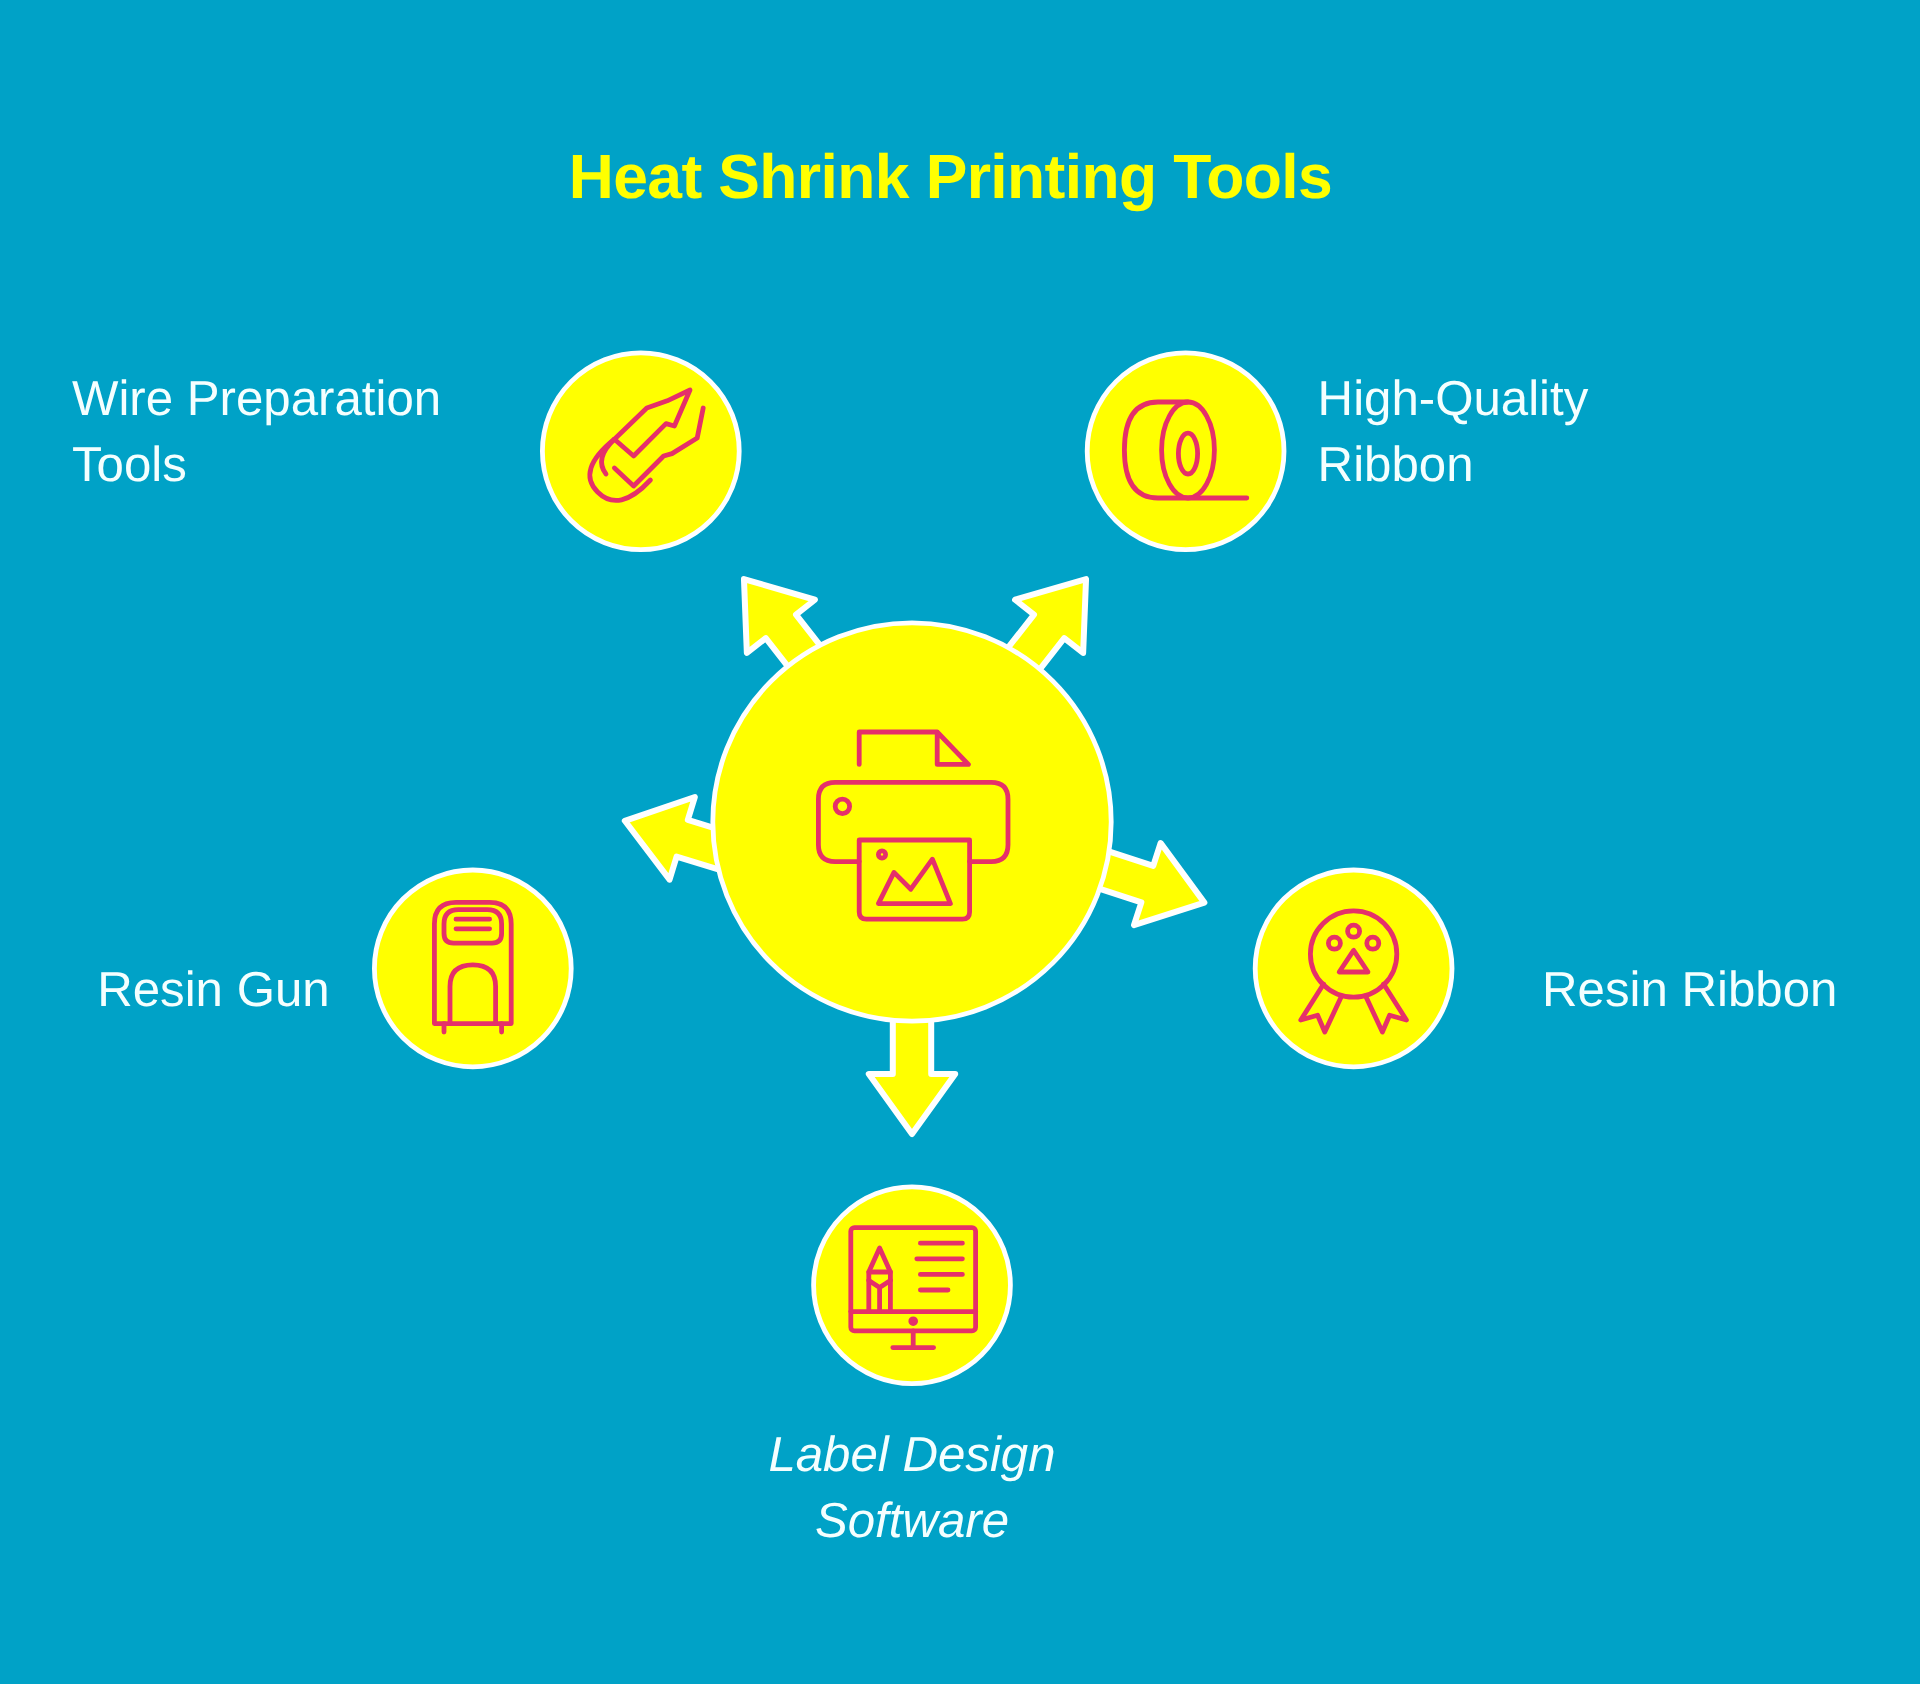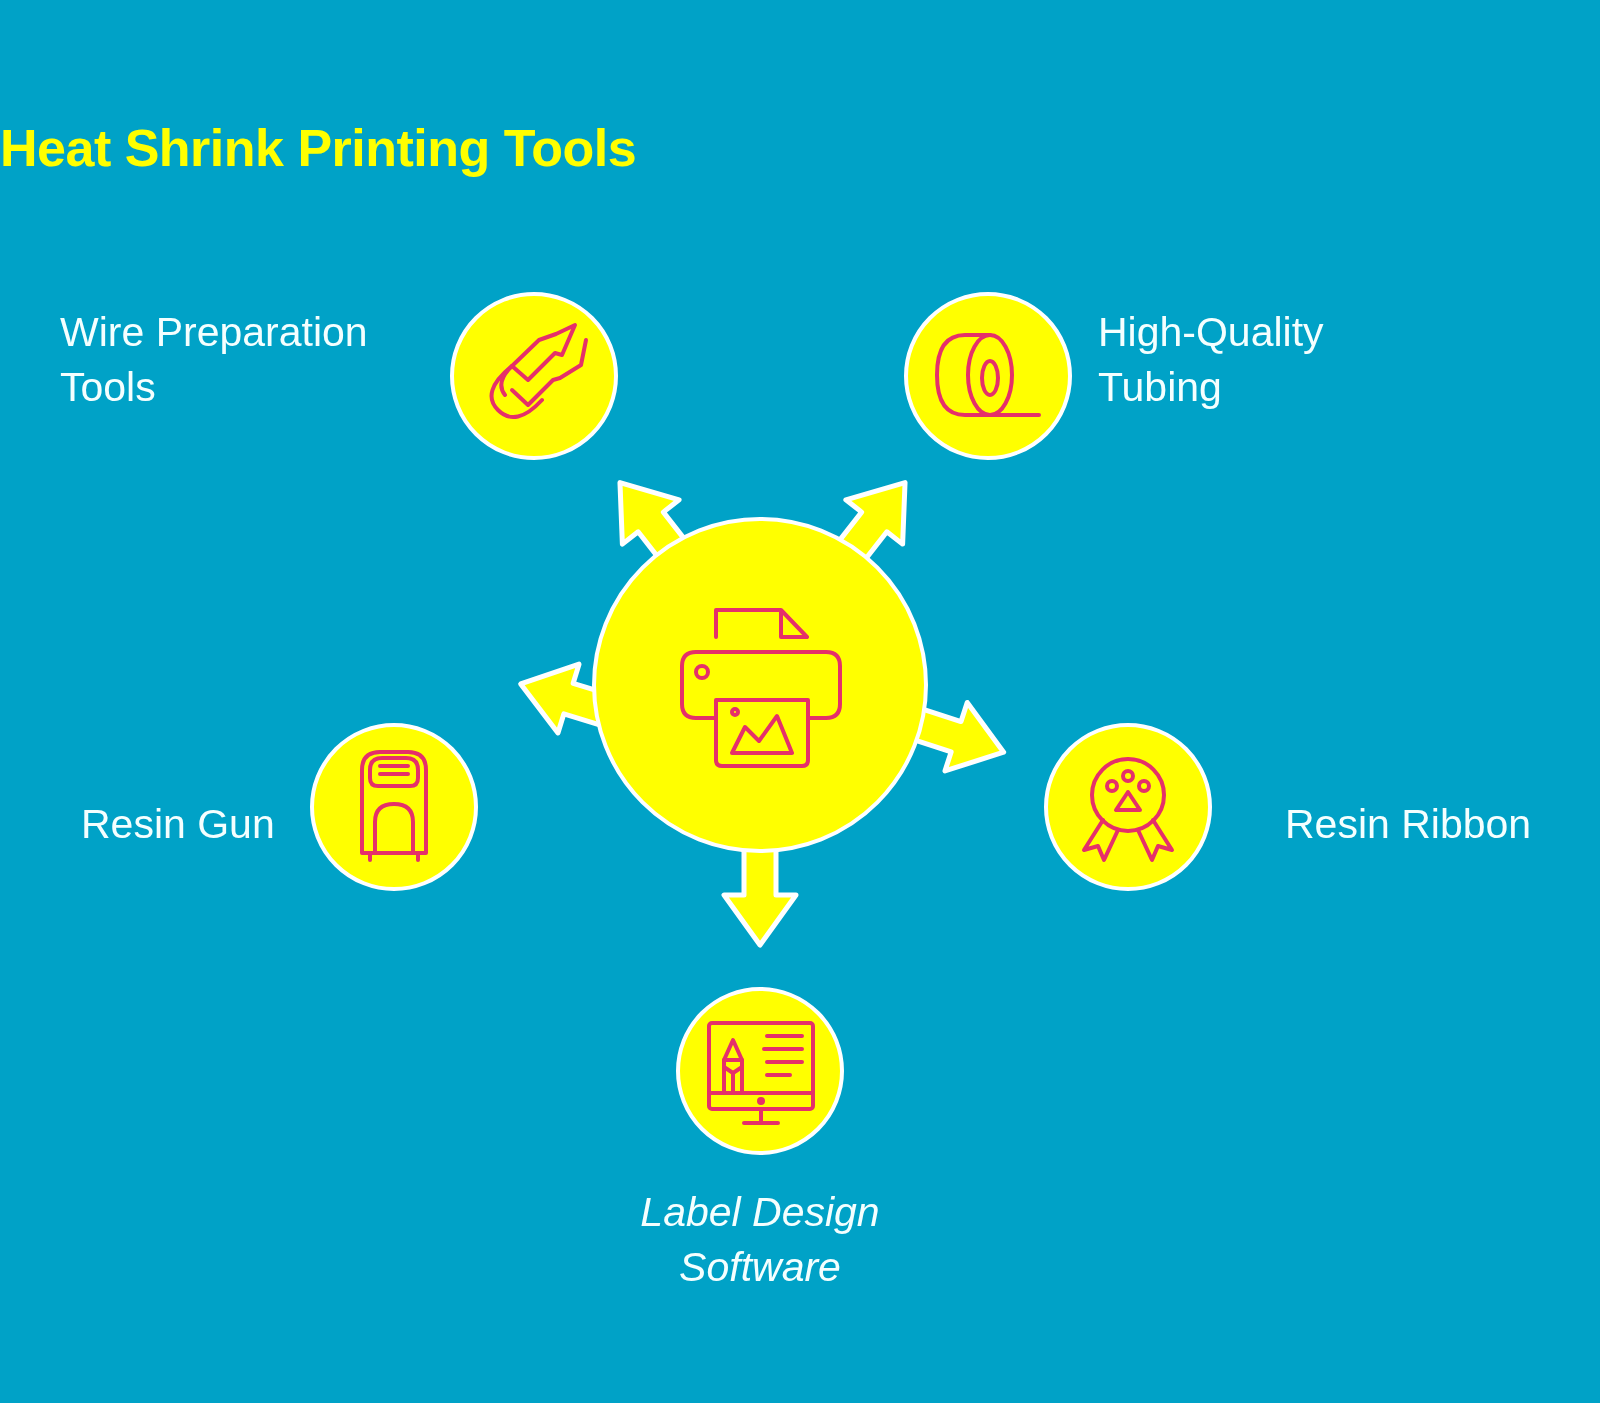--- a/index.html
+++ b/index.html
@@ -4,22 +4,22 @@
 <style>
   html, body { margin: 0; padding: 0; }
   body {
     width: 1600px; height: 1403px;
     background: #00A2C7;
     position: relative; overflow: hidden;
     font-family: "Liberation Sans", "DejaVu Sans", sans-serif;
   }
   .title {
     position: absolute; left: 0; width: 1520px; top: 118px;
-    color: #FFFF00; font-weight: bold;
-    font-size: 52px; letter-spacing: -0.5px;
+    text-align: center; color: #FFFF00; font-weight: bold;
+    font-size: 52px; letter-spacing: -0.5px; padding-left: 32px;
   }
   svg.diagram { position: absolute; left: 0; top: 0; }
   .label {
     position: absolute; color: #F4FFFF; font-size: 41px; line-height: 55px;
     white-space: pre-line;
   }
   .label.right { text-align: left; }
   .label.center { text-align: center; }
 </style>
 </head>
@@ -122,17 +122,17 @@
       <path d="M767,1036 L802,1036 M764,1049 L802,1049 M767,1062 L802,1062 M767,1075 L790,1075"></path>
       <path d="M724,1093 L724,1060 L733,1040 L742,1060 L742,1093"></path>
       <path d="M724,1060 L742,1060 M724,1067 L733,1073 L742,1067 M733,1073 L733,1093"></path>
     </g>
   </g>
 </svg>
 
 <div class="label right" style="left:60px; top:305px; width:366px;">Wire Preparation
 Tools</div>
 <div class="label" style="left:1098px; top:305px; width:320px;">High-Quality
-Tubing</div>
+Ribbon</div>
 <div class="label" style="left:81px; top:797px; width:260px;">Resin Gun</div>
 <div class="label" style="left:1285px; top:797px; width:320px;">Resin Ribbon</div>
 <div class="label center" style="left:560px; top:1185px; width:400px;font-style:italic;">Label Design
 Software</div>
 
 </body></html>

